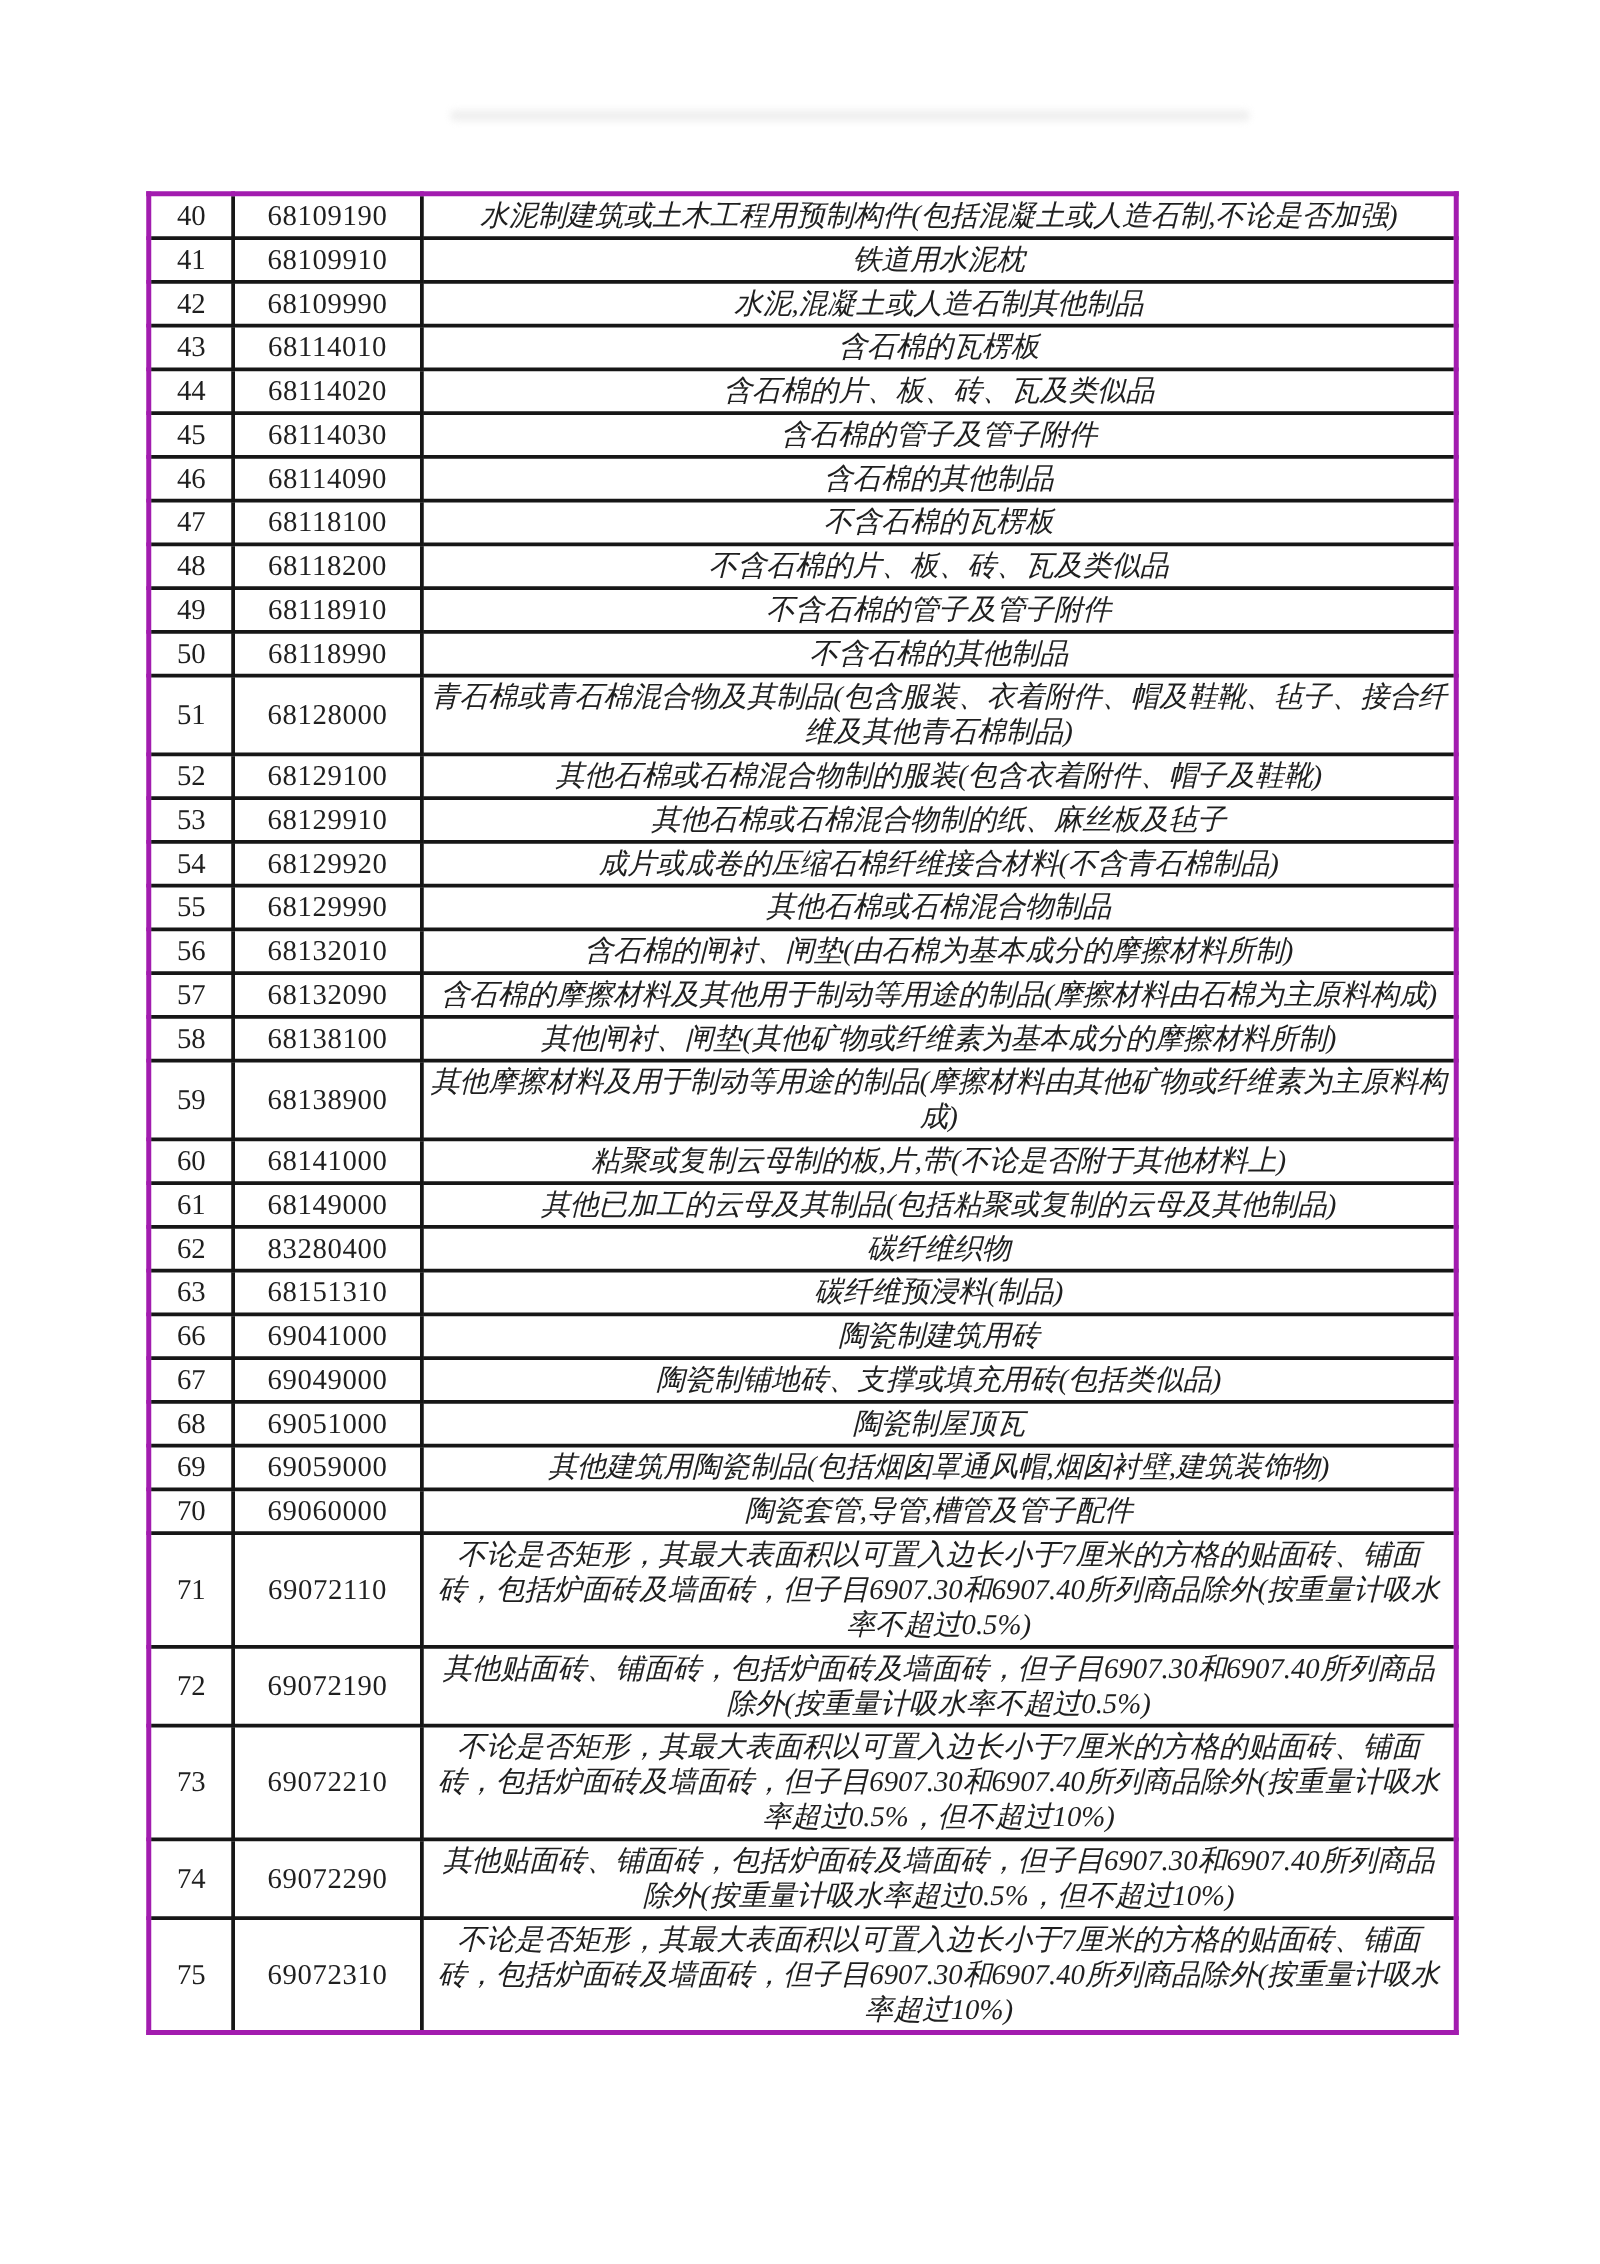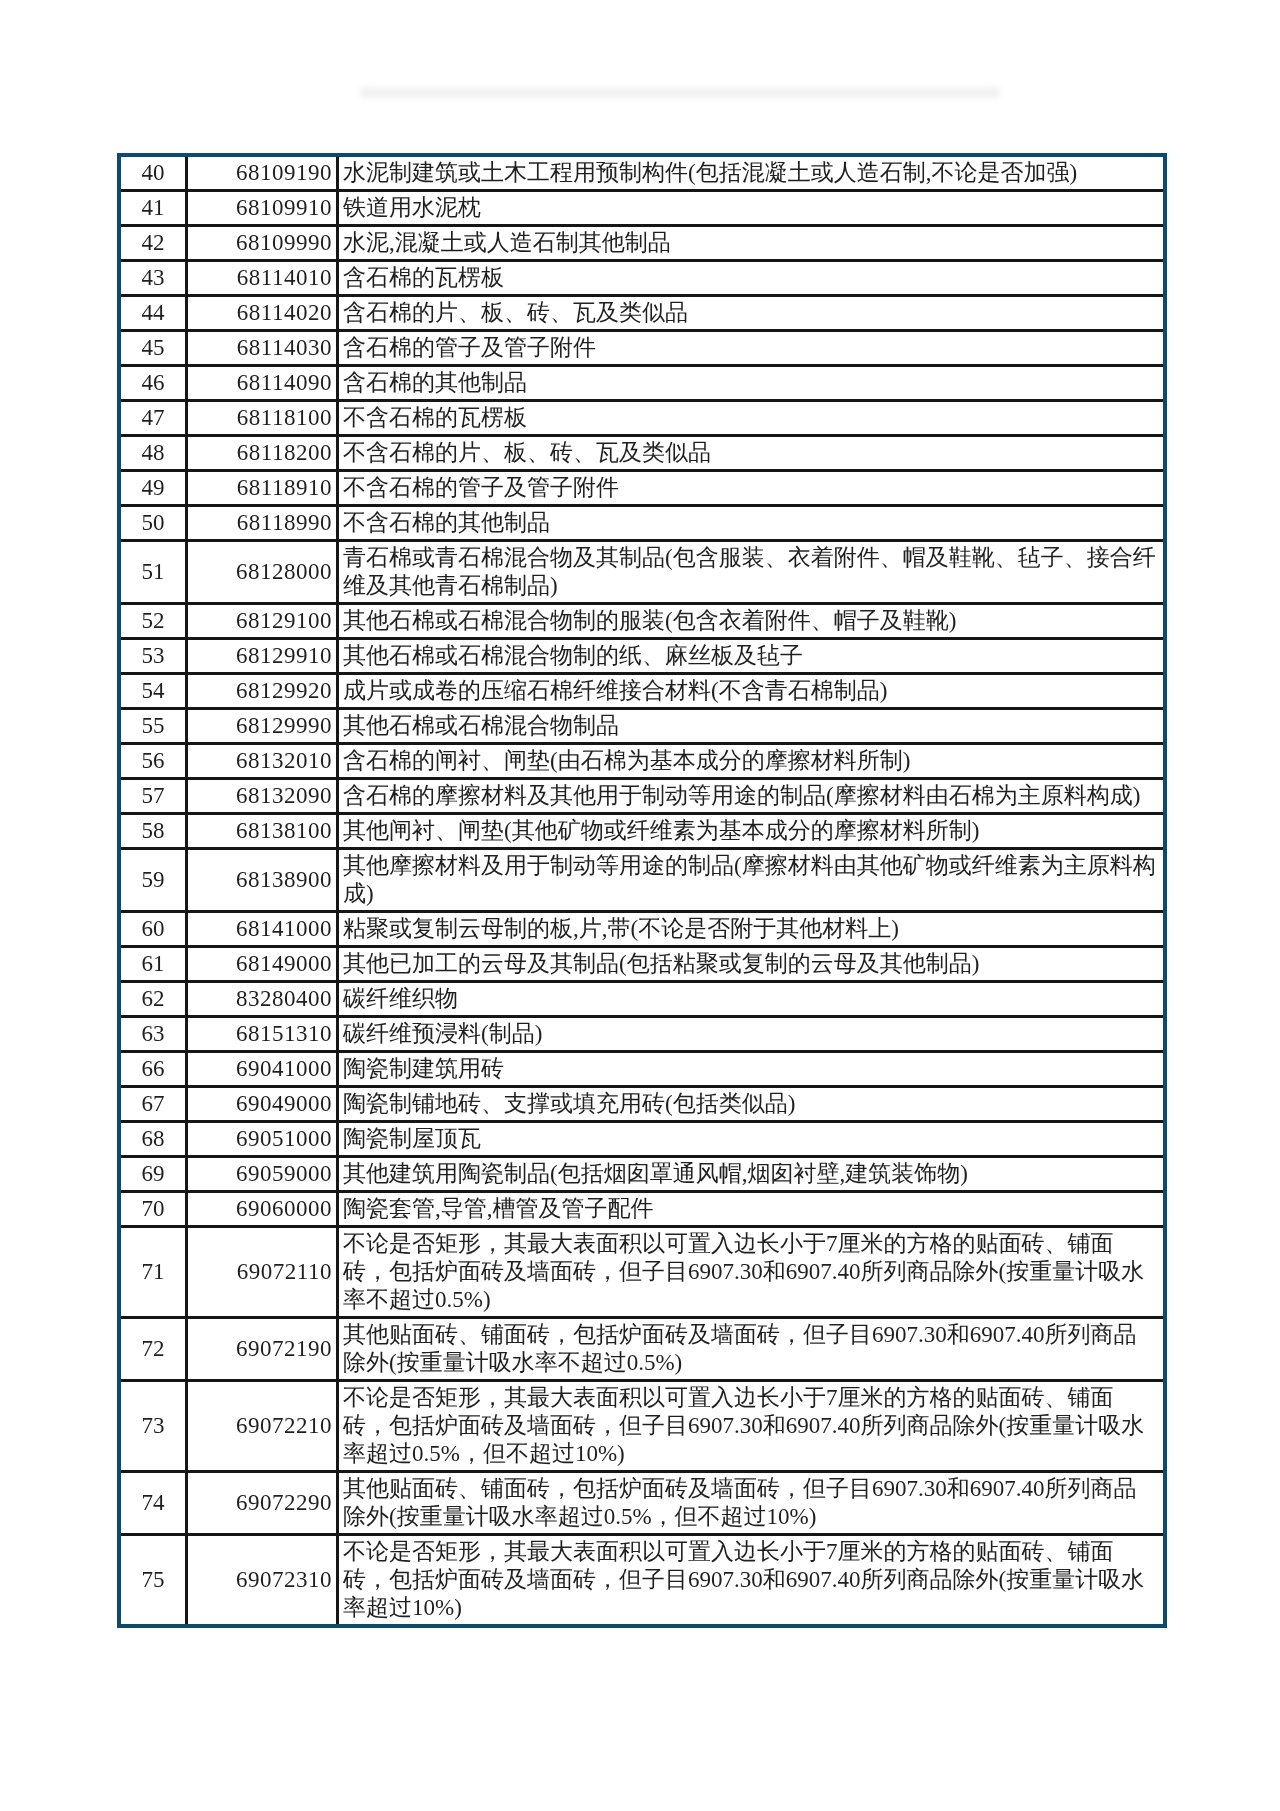--- a/index.html
+++ b/index.html
@@ -26,46 +26,47 @@
     border-radius: 4px;
     opacity: 0.7;
   }
   table.hs-table {
     position: absolute;
     left: 117px;
     top: 153px;
     width: 1040px;
     border-collapse: collapse;
     table-layout: fixed;
-    border: 4px solid #0c4a6e;
+    border: 4px solid #a21caf;
   }
   table.hs-table td {
     border: 3px solid #161616;
     font-size: 23px;
     line-height: 28px;
     vertical-align: middle;
     padding: 2px 4px;
     word-break: break-all;
   }
   td.col-seq {
     width: 56px;
     text-align: center;
     font-family: "Liberation Serif", "DejaVu Serif", serif;
   }
   td.col-code {
     width: 140px;
-    text-align: right;
+    text-align: center;
     padding-left: 7px;
     letter-spacing: 0.5px;
   }
   td.col-desc {
     width: 816px;
-    text-align: left;
+    text-align: center;
     padding-left: 8px;
     padding-right: 6px;
+    font-style: italic;
   }
 </style>
 </head>
 <body>
 
 <div class="scan-smudge"></div>
 
 <table class="hs-table">
   <tbody>
       <tr>

